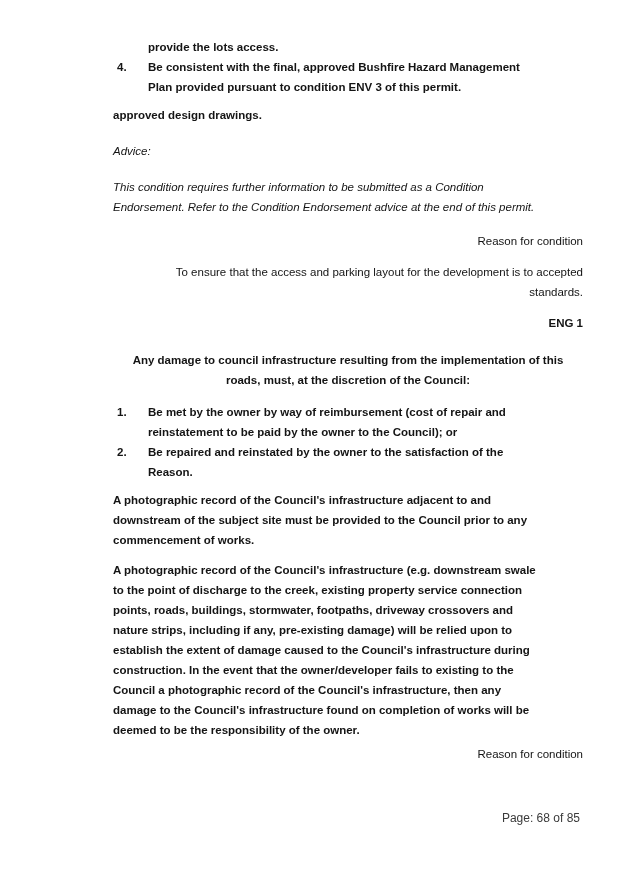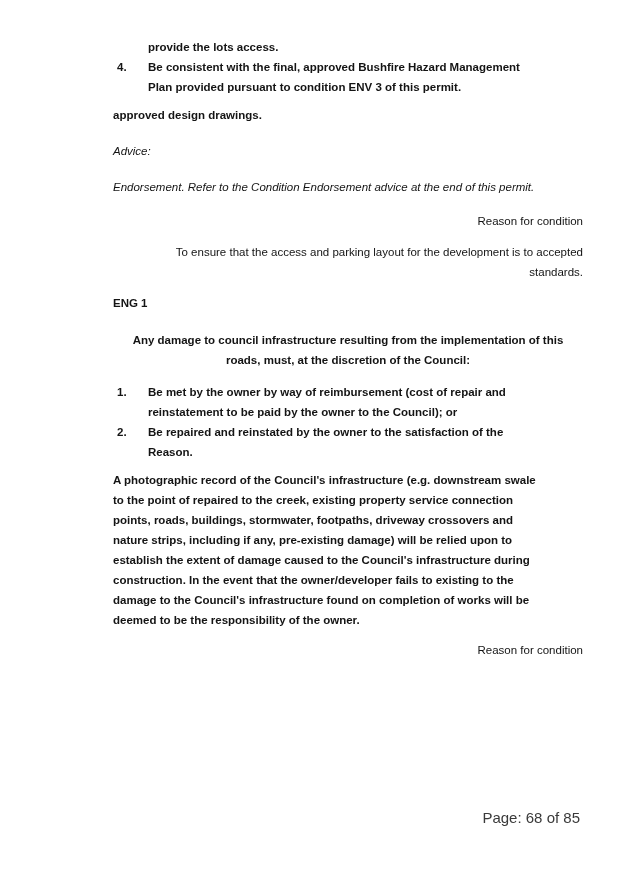--- a/index.html
+++ b/index.html
@@ -38,31 +38,31 @@
     box-sizing: border-box;
   }
   .line-text { flex: 1; white-space: nowrap; }
   
   .doc > :nth-child(1)  { margin-top: 0; }
   .doc > :nth-child(2)  { margin-top: 8px; }
   .doc > :nth-child(3)  { margin-top: 16px; }
   .doc > :nth-child(4)  { margin-top: 16px; }
   .doc > :nth-child(5)  { margin-top: 14px; }
   .doc > :nth-child(6)  { margin-top: 11px; }
-  .doc > :nth-child(7)  { margin-top: 11px; }
+  .doc > :nth-child(7)  { margin-top: 11px; text-align: right; }
   .doc > :nth-child(8)  { margin-top: 17px; text-align: center; }
   .doc > :nth-child(9)  { margin-top: 12px; }
   .doc > :nth-child(10) { margin-top: 8px; }
   .doc > :nth-child(11) { margin-top: 10px; }
   .doc > :nth-child(12) { margin-top: 4px; }
   .footer {
     position: absolute;
     top: 812px;
     right: 42px;
-    font-size: 15px;
+    font-size: 12px;
     line-height: 12px;
     color: #3a3a3a;
     font-weight: normal;
   }
 </style>
 </head>
 <body>
 
 <div class="page">
   <main class="doc">
@@ -80,20 +80,21 @@
           <span class="line-text">Plan provided pursuant to condition ENV 3 of this permit.</span>
         </div>
       </div>
       <div class="block bold">
         <div class="line">approved design drawings.</div>
       </div>
       <div class="block italic">
         <div class="line">Advice:</div>
       </div>
       <div class="block italic">
+        <div class="line">This condition requires further information to be submitted as a Condition</div>
         <div class="line">Endorsement. Refer to the Condition Endorsement advice at the end of this permit.</div>
       </div>
       <div class="block regular">
         <div class="line">Reason for condition</div>
       </div>
       <div class="block regular">
         <div class="line">To ensure that the access and parking layout for the development is to accepted</div>
         <div class="line">standards.</div>
       </div>
       <div class="block bold">
@@ -115,26 +116,32 @@
         <div class="list-row">
           <span class="marker">2.</span>
           <span class="line-text">Be repaired and reinstated by the owner to the satisfaction of the</span>
         </div>
         <div class="list-row">
           <span class="marker"></span>
           <span class="line-text">Reason.</span>
         </div>
       </div>
       <div class="block bold">
+        <div class="line">A photographic record of the Council's infrastructure adjacent to and</div>
+        <div class="line">downstream of the subject site must be provided to the Council prior to any</div>
+        <div class="line">commencement of works.</div>
+      </div>
+      <div class="block bold">
         <div class="line">A photographic record of the Council's infrastructure (e.g. downstream swale</div>
-        <div class="line">to the point of repaired to the creek, existing property service connection</div>
+        <div class="line">to the point of discharge to the creek, existing property service connection</div>
         <div class="line">points, roads, buildings, stormwater, footpaths, driveway crossovers and</div>
         <div class="line">nature strips, including if any, pre-existing damage) will be relied upon to</div>
         <div class="line">establish the extent of damage caused to the Council's infrastructure during</div>
         <div class="line">construction. In the event that the owner/developer fails to existing to the</div>
+        <div class="line">Council a photographic record of the Council's infrastructure, then any</div>
         <div class="line">damage to the Council's infrastructure found on completion of works will be</div>
         <div class="line">deemed to be the responsibility of the owner.</div>
       </div>
       <div class="block regular">
         <div class="line">Reason for condition</div>
       </div>
     </main>
   <footer class="footer">
     <span>Page: 68 of 85</span>
   </footer>

